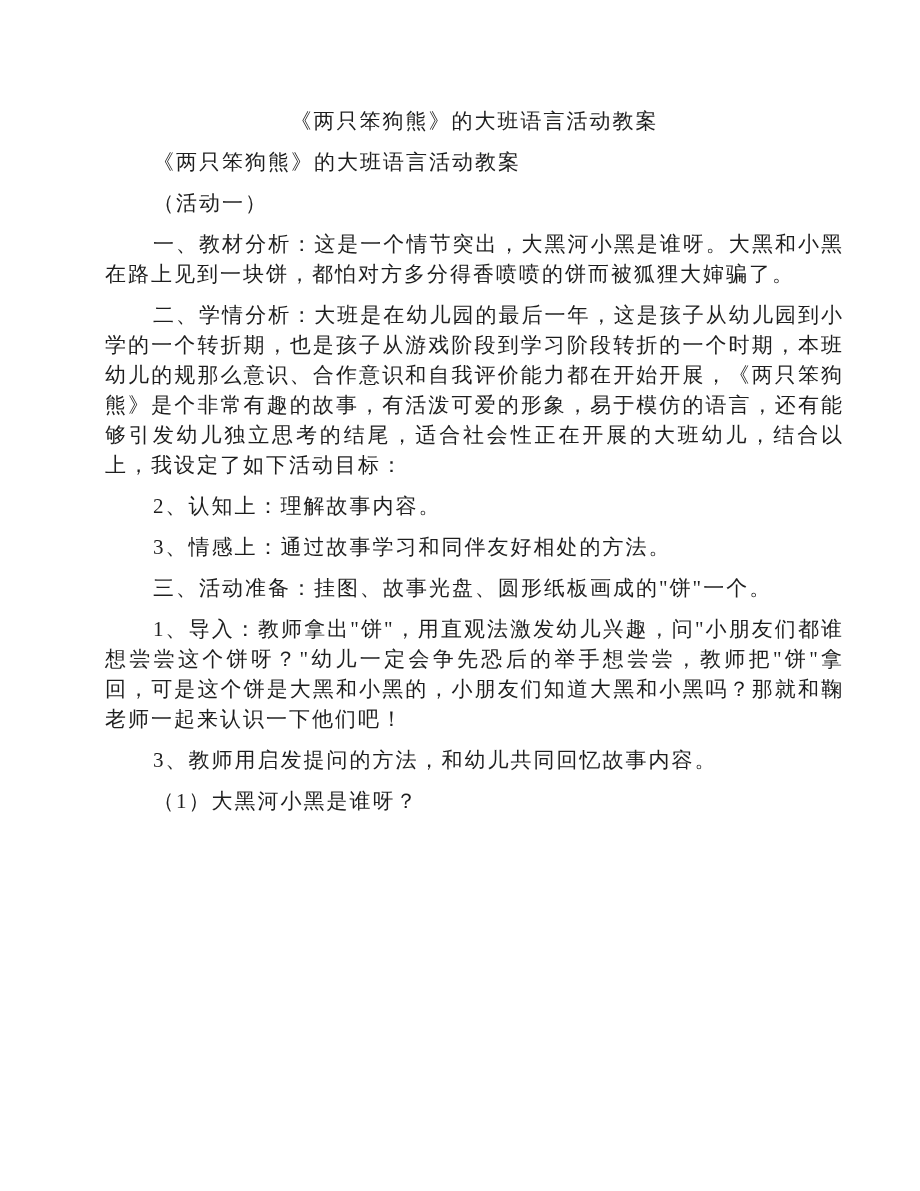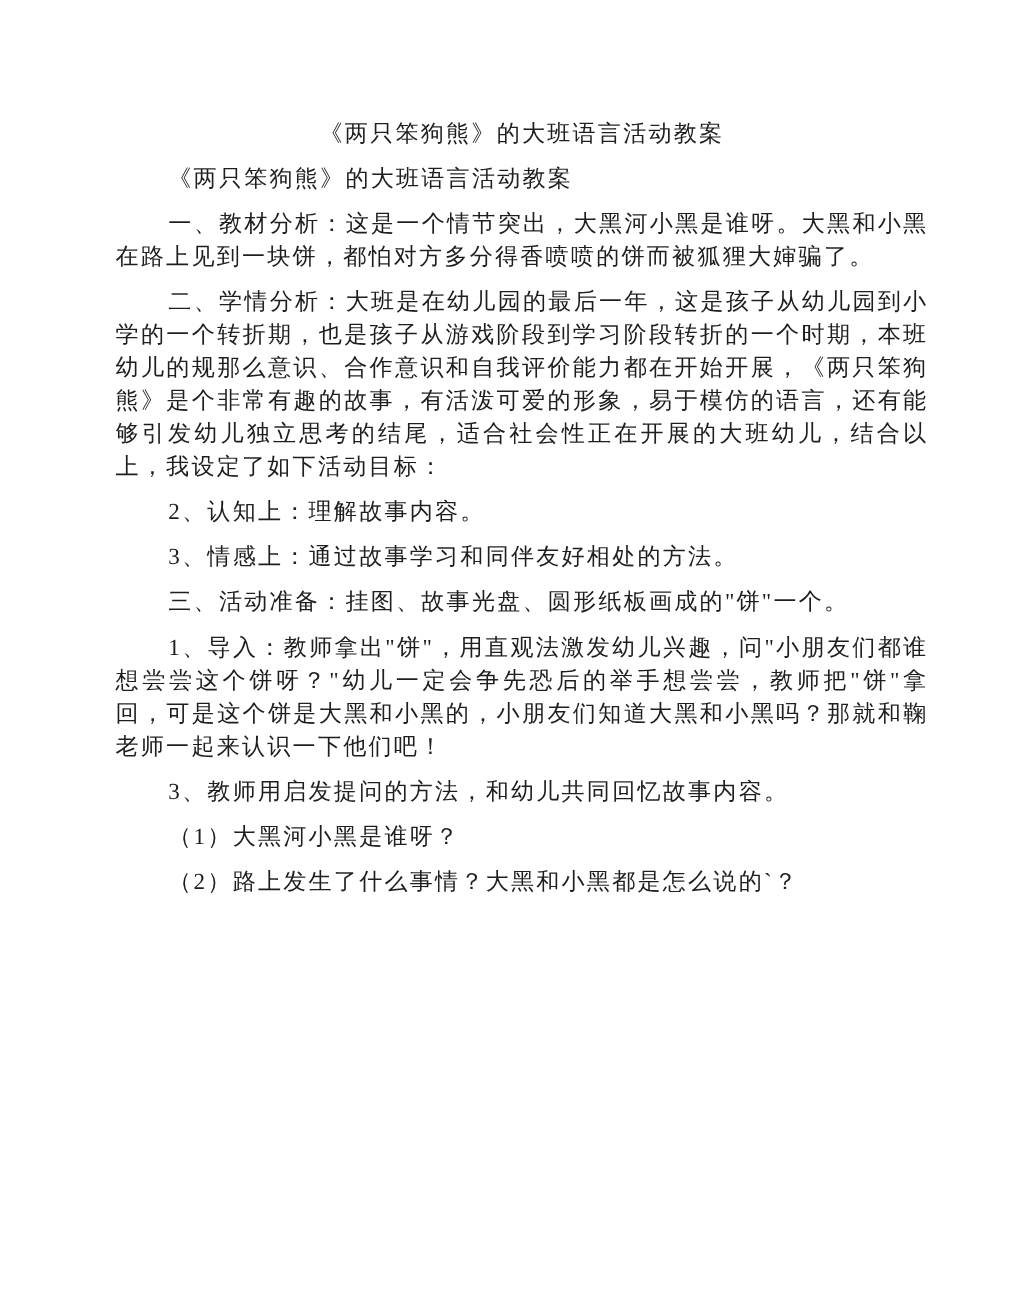--- a/index.html
+++ b/index.html
@@ -38,22 +38,22 @@
     margin: 0 0 11px 0;
     word-break: break-all;
   }
 </style>
 </head>
 <body>
 
 <div class="page">
   <h1 class="doc-title">《两只笨狗熊》的大班语言活动教案</h1>
   <p class="para">《两只笨狗熊》的大班语言活动教案</p>
+  <p class="para">（活动一）</p>
   <p class="para">一、教材分析：这是一个情节突出，大黑河小黑是谁呀。大黑和小黑在路上见到一块饼，都怕对方多分得香喷喷的饼而被狐狸大婶骗了。</p>
   <p class="para">二、学情分析：大班是在幼儿园的最后一年，这是孩子从幼儿园到小学的一个转折期，也是孩子从游戏阶段到学习阶段转折的一个时期，本班幼儿的规那么意识、合作意识和自我评价能力都在开始开展，《两只笨狗熊》是个非常有趣的故事，有活泼可爱的形象，易于模仿的语言，还有能够引发幼儿独立思考的结尾，适合社会性正在开展的大班幼儿，结合以上，我设定了如下活动目标：</p>
   <p class="para">2、认知上：理解故事内容。</p>
   <p class="para">3、情感上：通过故事学习和同伴友好相处的方法。</p>
   <p class="para">三、活动准备：挂图、故事光盘、圆形纸板画成的"饼"一个。</p>
   <p class="para">1、导入：教师拿出"饼"，用直观法激发幼儿兴趣，问"小朋友们都谁想尝尝这个饼呀？"幼儿一定会争先恐后的举手想尝尝，教师把"饼"拿回，可是这个饼是大黑和小黑的，小朋友们知道大黑和小黑吗？那就和鞠老师一起来认识一下他们吧！</p>
   <p class="para">3、教师用启发提问的方法，和幼儿共同回忆故事内容。</p>
   <p class="para">（1）大黑河小黑是谁呀？</p>
-  <p class="para">（2）路上发生了什么事情？大黑和小黑都是怎么说的`？</p>
 </div>
 
 </body></html>

